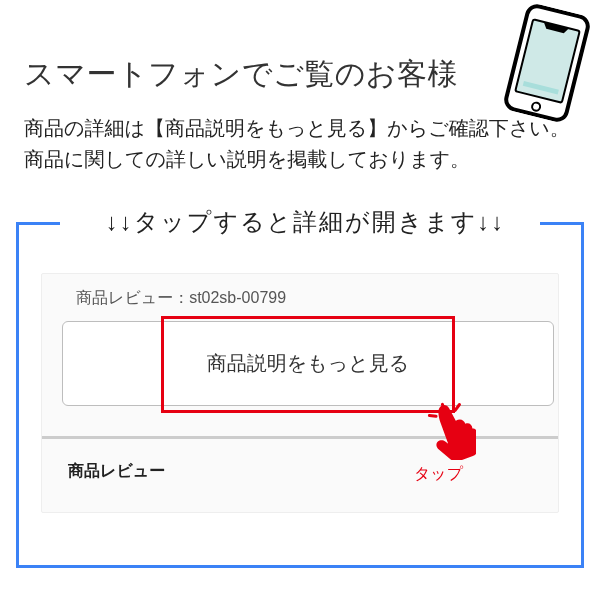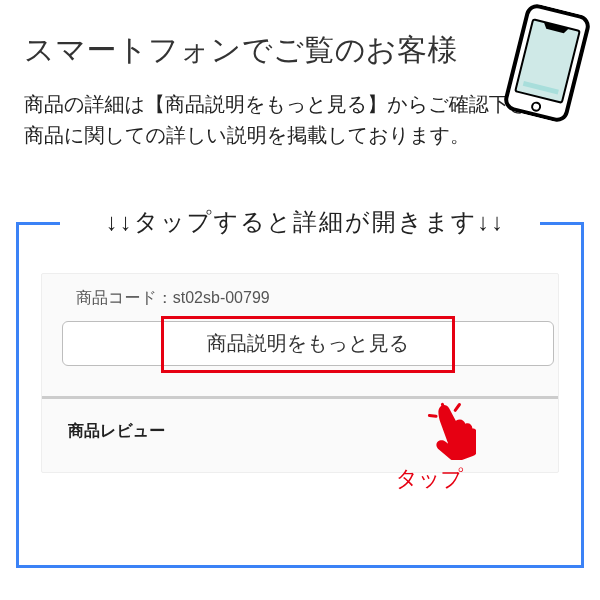--- a/index.html
+++ b/index.html
@@ -13,20 +13,21 @@
   }
   *{box-sizing:border-box;}
 
   
   .heading{
     font-size:30px;
     font-weight:400;
     color:#333;
     padding:30px 24px 10px 24px;
     letter-spacing:0.5px;
+    margin-top:24px;
   }
 
   
   .phone{
     position:absolute;
     top:8px; right:18px;
     width:70px;height:110px;
     transform:rotate(14deg);
   }
   .phone svg{width:100%;height:100%;}
@@ -84,21 +85,21 @@
   }
 
   .more-btn{
     margin:0 4px 30px 20px;
     border:1px solid #bdbdbd;
     border-radius:6px;
     background:#fff;
     text-align:center;
     font-size:20px;
     color:#333;
-    padding:8px 0;
+    padding:28px 0;
     position:relative;
   }
 
   .red-box{
     position:absolute;
     border:3px solid #e60012;
     pointer-events:none;
     top:-6px; bottom:-8px;
     
     left:50%;
@@ -113,21 +114,21 @@
     top:128px;
     width:50px;height:58px;
     z-index:6;
   }
   .hand svg{width:100%;height:100%;}
 
   .tap-label{
     position:absolute;
     right:95px;
     top:190px;
-    font-size:22px;
+    font-size:16px;
     color:#e60012;
     font-weight:500;
   }
 
   .divider{
     height:0;
     border-top:3px solid #ccc;
     margin:0;
   }
 
@@ -158,21 +159,21 @@
 <div class="desc">
   <span>商品の詳細は【商品説明をもっと見る】からご確認下さい。</span><br>
   <span>商品に関しての詳しい説明を掲載しております。</span>
 </div>
 
 <div class="tap-callout">↓↓タップすると詳細が開きます↓↓</div>
 
 <div class="card">
   <div class="inner">
     <div class="code-line">
-      <span>商品コード：</span><span>st02sb-00799</span>
+      <span>商品レビュー：</span><span>st02sb-00799</span>
     </div>
 
     <div class="more-btn">
       <span>商品説明をもっと見る</span>
       <div class="red-box"></div>
     </div>
 
     <div class="hand">
       <svg viewBox="0 0 50 58">
         <g transform="rotate(-20 25 29)">

